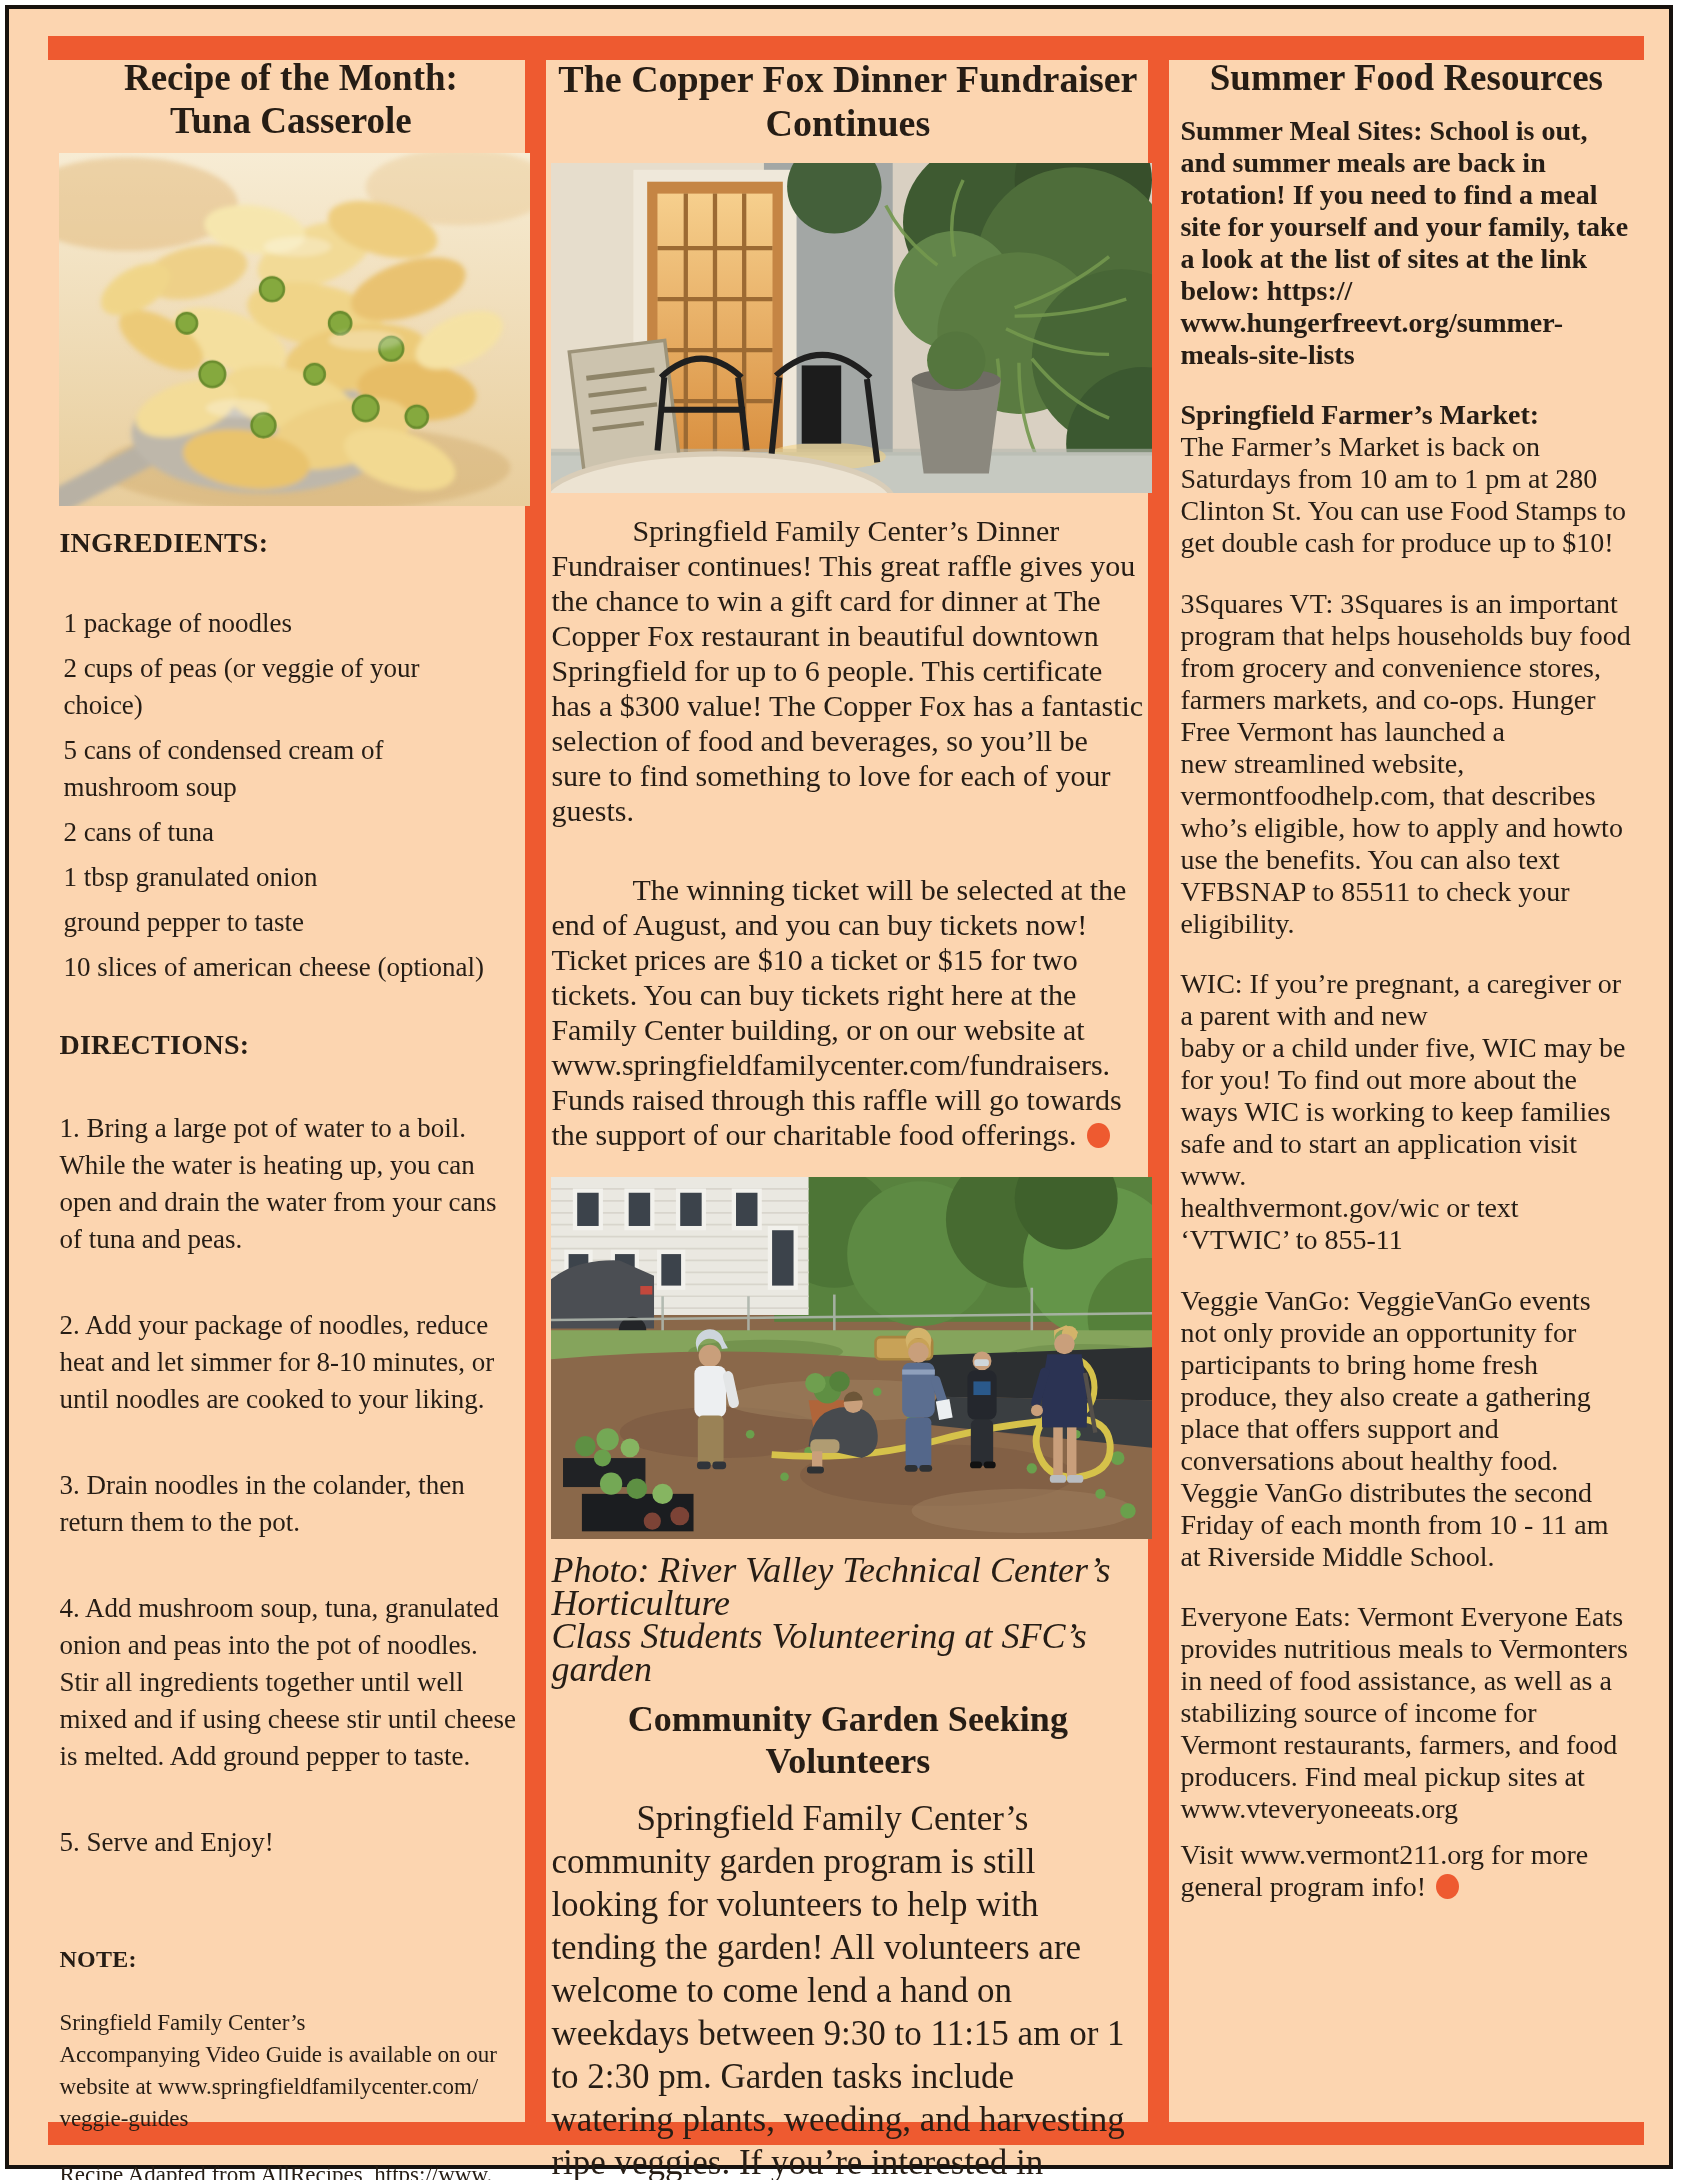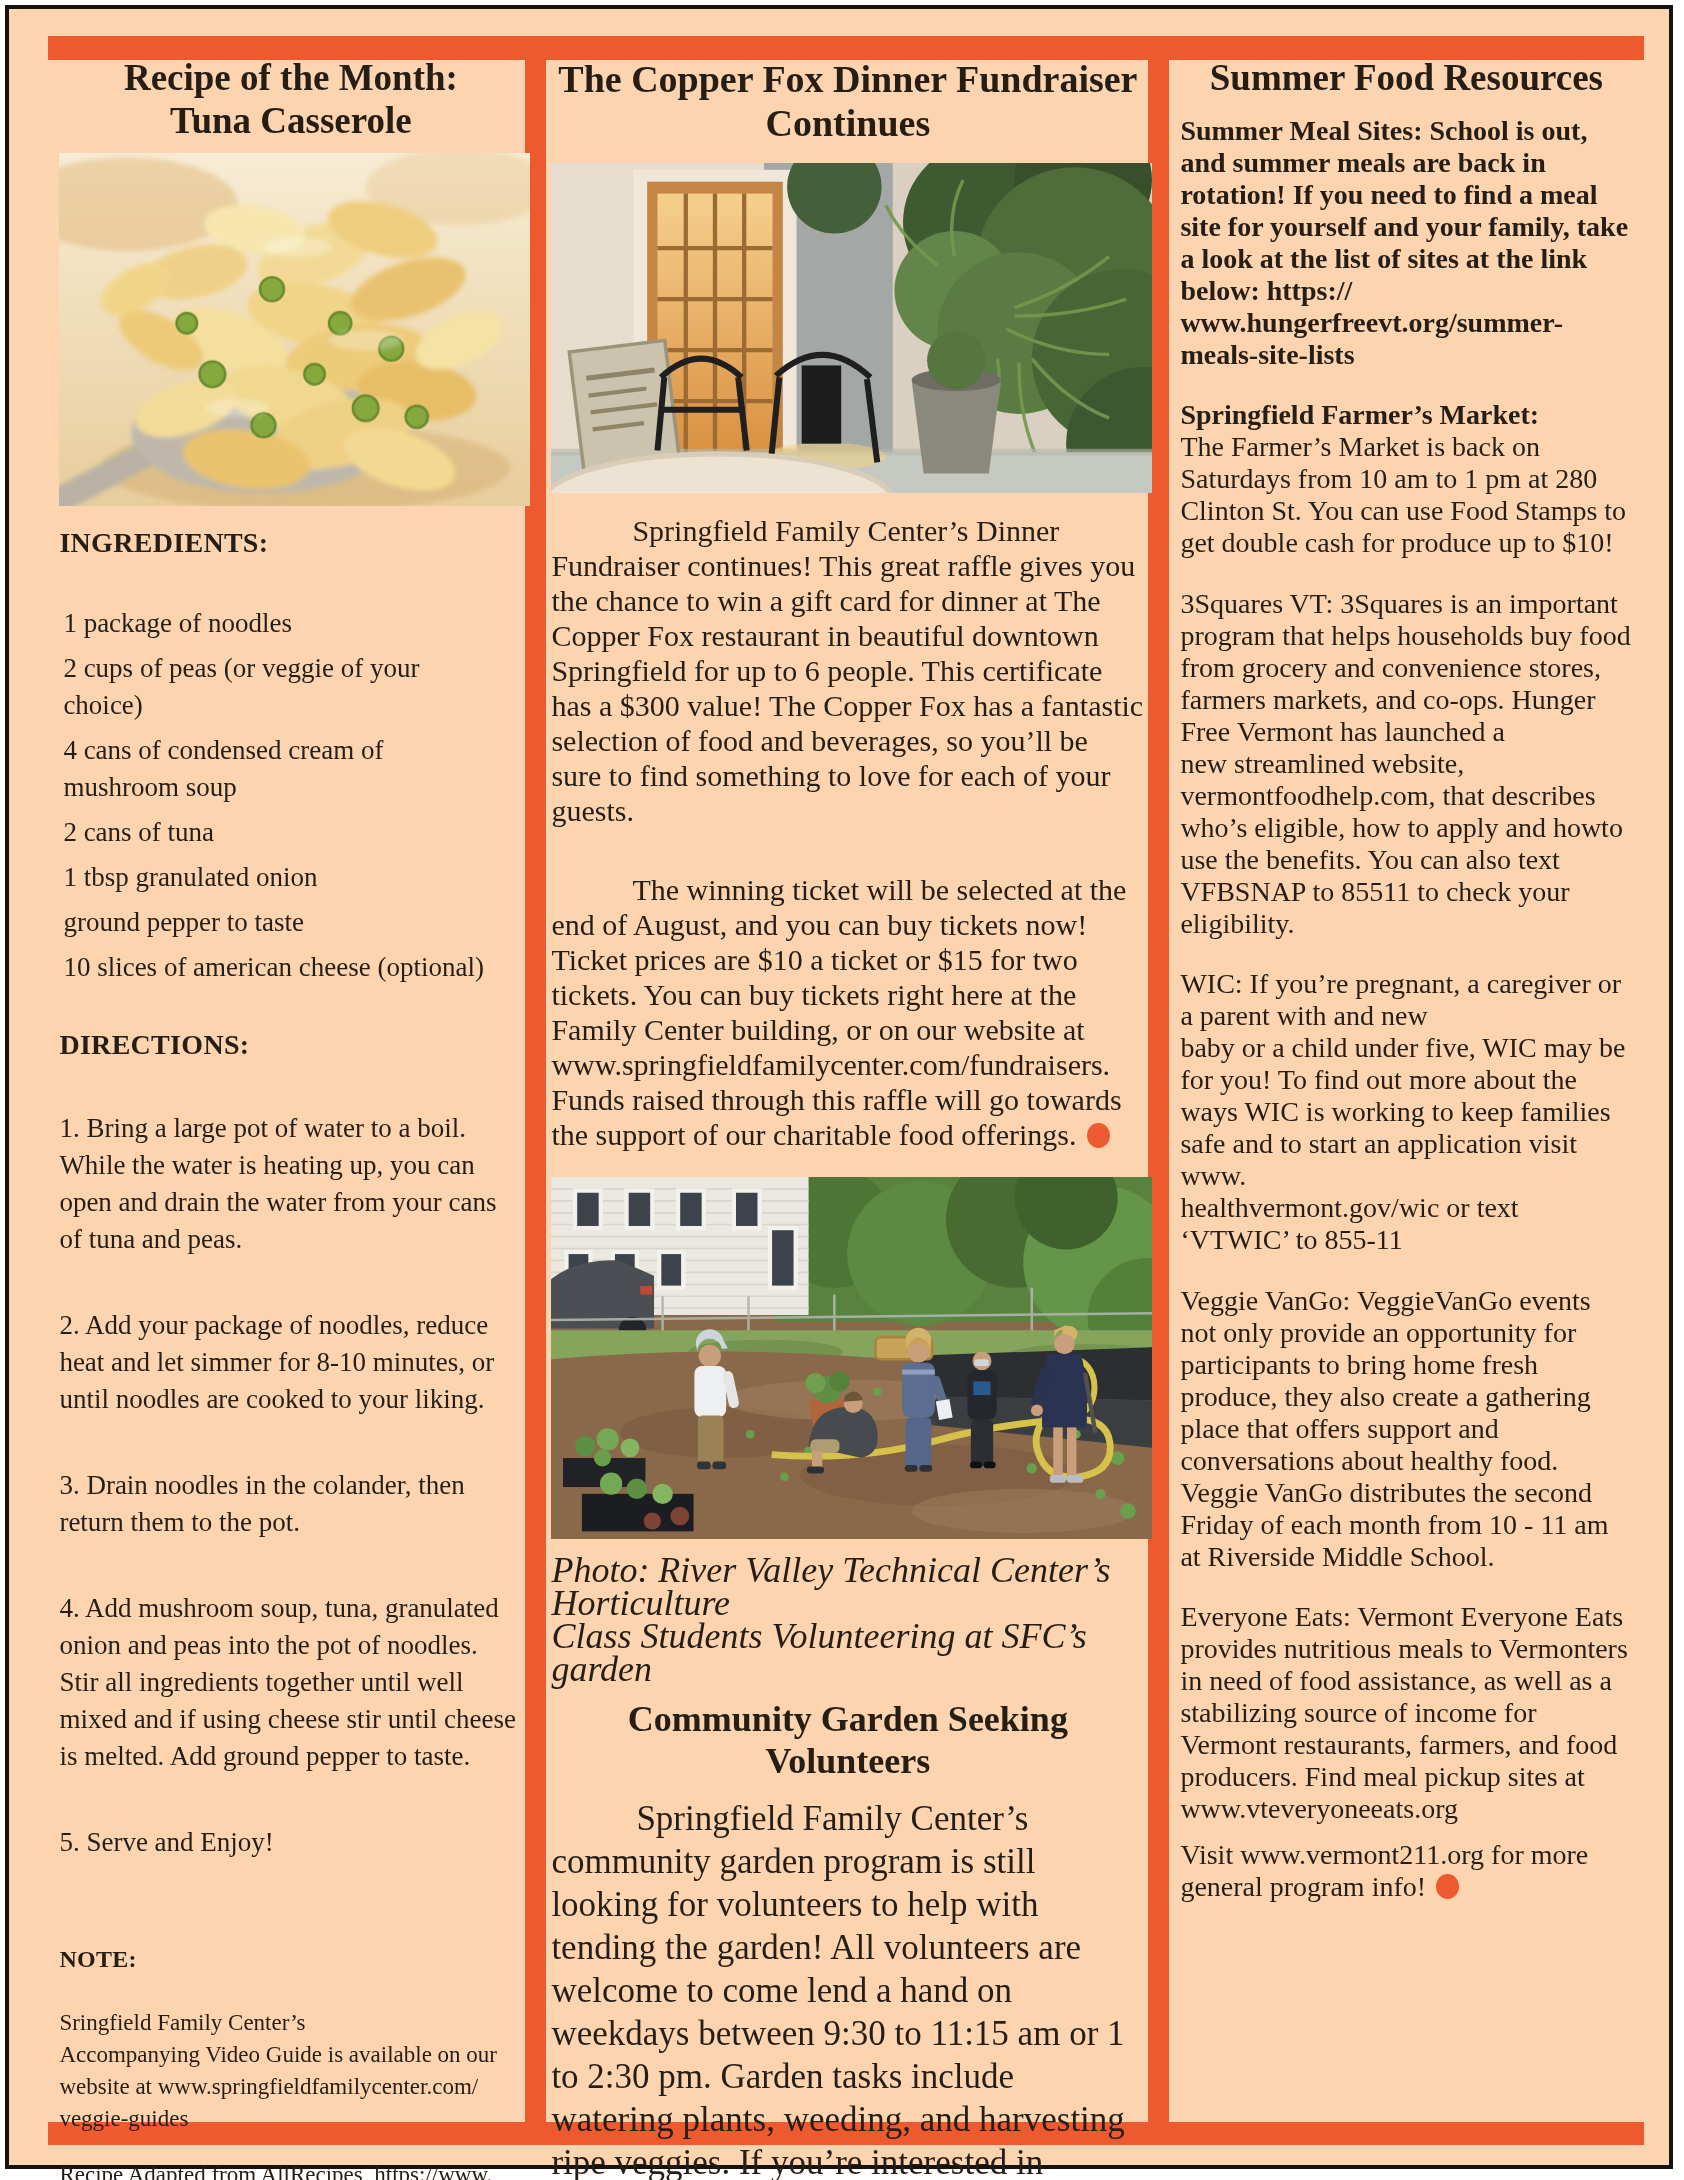--- a/index.html
+++ b/index.html
@@ -114,21 +114,21 @@
           <ellipse cx="210" cy="300" rx="38" ry="11"></ellipse>
         </g>
       </svg>
     </div>
 
     <h2 class="lh">INGREDIENTS:</h2>
     <div class="ing-list">
       <div class="left-body">1 package of noodles</div>
       <div class="left-body">2 cups of peas (or veggie of your
 choice)</div>
-      <div class="left-body">4 cans of condensed cream of
+      <div class="left-body">5 cans of condensed cream of
 mushroom soup</div>
       <div class="left-body">2 cans of tuna</div>
       <div class="left-body">1 tbsp granulated onion</div>
       <div class="left-body">ground pepper to taste</div>
       <div class="left-body">10 slices of american cheese (optional)</div>
     </div>
 
     <h2 class="lh dir-head">DIRECTIONS:</h2>
     <p class="left-body dir-item">1. Bring a large pot of water to a boil. While the water is heating up, you can open and drain the water from your cans of tuna and peas.</p>
     <p class="left-body dir-item">2. Add your package of noodles, reduce heat and let simmer for 8-10 minutes, or until noodles are cooked to your liking.</p>

